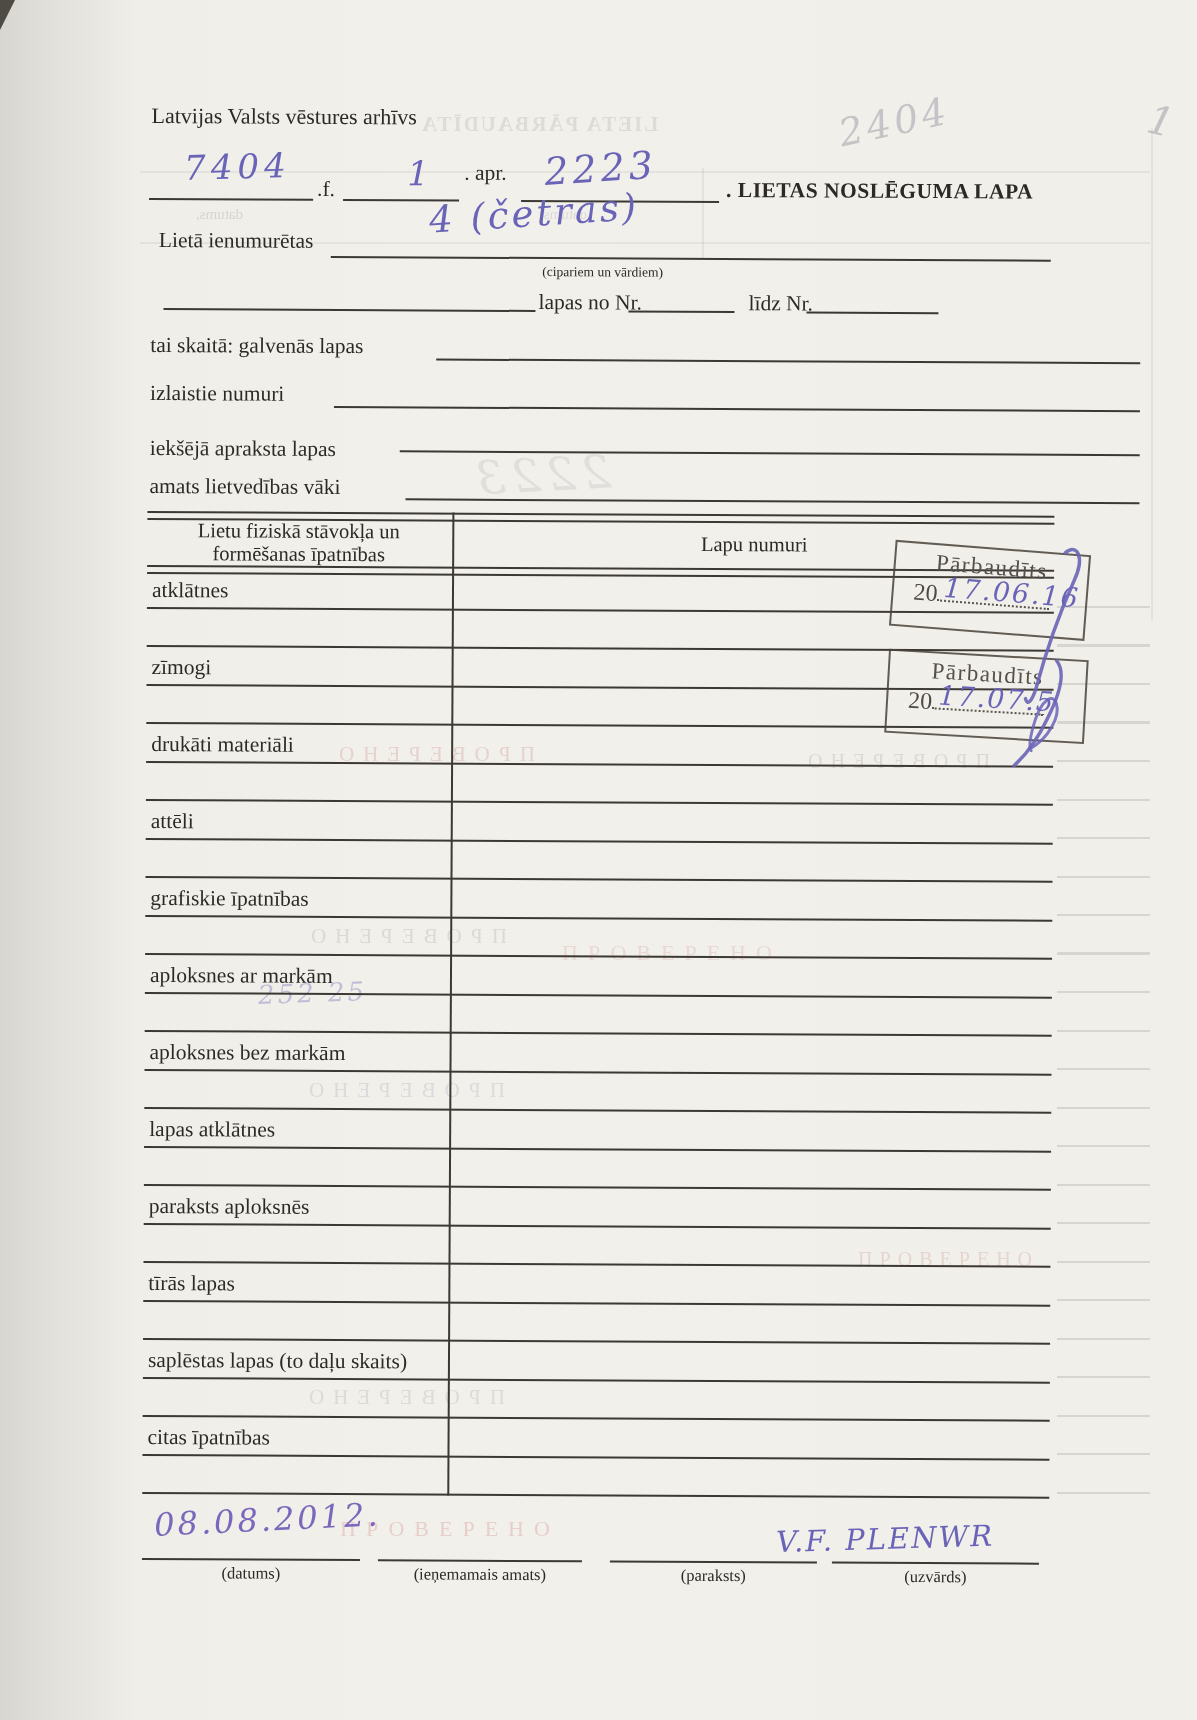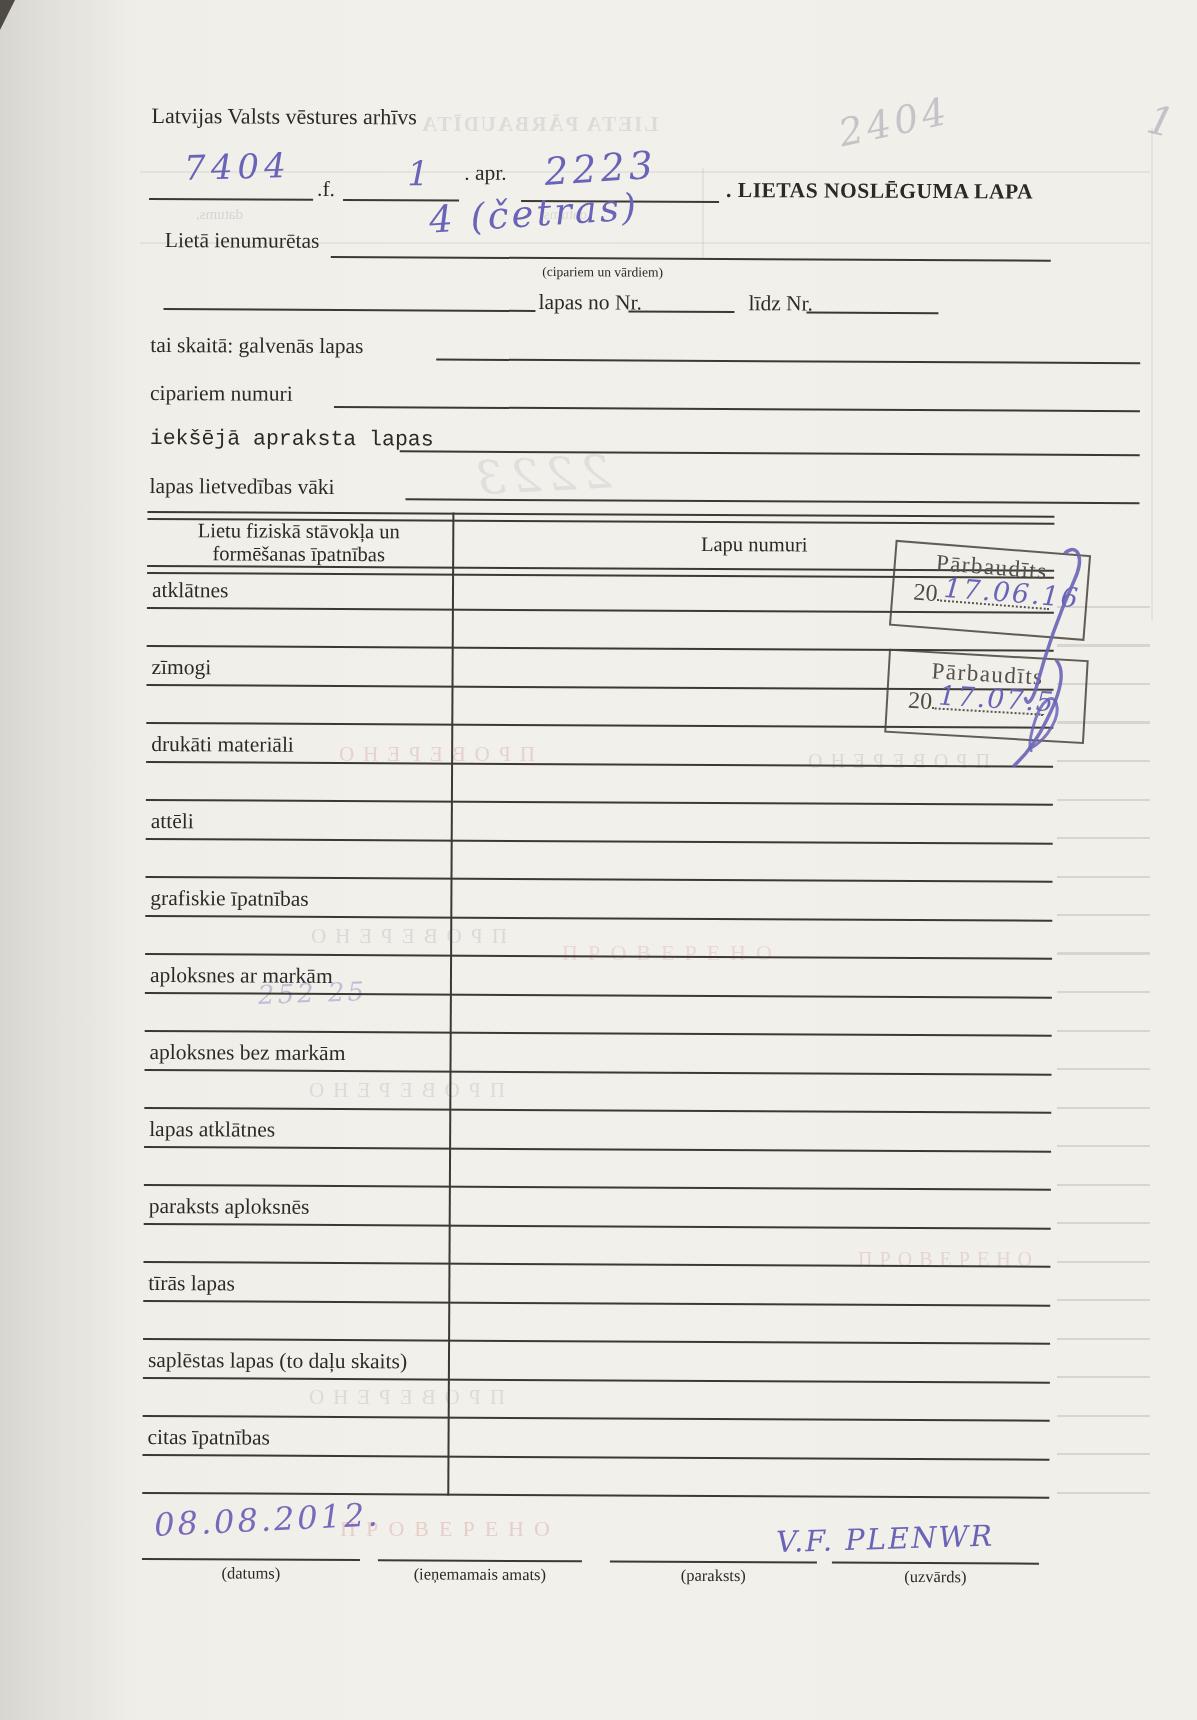--- a/index.html
+++ b/index.html
@@ -74,41 +74,41 @@
     <div class="hw" style="left:183px;top:146px;font-size:34px;letter-spacing:5px;transform:rotate(-2deg);">7404</div>
     <div class="rule" style="left:148px;top:198px;width:164px;"></div>
     <div class="lbl" style="left:316px;top:176px;">.f.</div>
     <div class="rule" style="left:342px;top:198px;width:116px;"></div>
     <div class="hw" style="left:406px;top:152px;font-size:34px;">1</div>
     <div class="lbl" style="left:463px;top:159px;">. apr.</div>
     <div class="rule" style="left:520px;top:198px;width:198px;"></div>
     <div class="hw" style="left:543px;top:144px;font-size:38px;letter-spacing:4px;transform:rotate(-4deg);">2223</div>
     <div class="lbl" style="left:725px;top:175px;font-weight:bold;font-size:21.5px;letter-spacing:.5px;">. LIETAS NOSLĒGUMA LAPA</div>
 
-    <div class="lbl" style="left:164px;top:228px;">Lietā ienumurētas</div>
+    <div class="lbl" style="left:158px;top:228px;">Lietā ienumurētas</div>
     <div class="hw" style="left:428px;top:190px;font-size:37px;letter-spacing:3px;transform:rotate(-4deg);">4 (četras)</div>
     <div class="rule" style="left:330px;top:255px;width:720px;"></div>
     <div class="cap" style="left:497px;top:262px;width:210px;text-align:center;font-size:13.5px;">(cipariem un vārdiem)</div>
 
     <div class="rule" style="left:163px;top:308px;width:372px;"></div>
     <div class="lbl" style="left:538px;top:288px;">lapas no Nr.</div>
     <div class="rule" style="left:628px;top:308px;width:106px;"></div>
     <div class="lbl" style="left:748px;top:288px;">līdz Nr.</div>
     <div class="rule" style="left:806px;top:308px;width:132px;"></div>
 
     <div class="lbl" style="left:150px;top:333px;">tai skaitā: galvenās lapas</div>
     <div class="rule" style="left:436px;top:357px;width:704px;"></div>
 
-    <div class="lbl" style="left:150px;top:381px;">cipariem numuri</div>
+    <div class="lbl" style="left:150px;top:381px;">izlaistie numuri</div>
     <div class="rule" style="left:334px;top:405px;width:806px;"></div>
 
-    <div class="lbl" style="left:150px;top:426px;font-family:Liberation Mono, monospace;">iekšējā apraksta lapas</div>
+    <div class="lbl" style="left:150px;top:436px;">iekšējā apraksta lapas</div>
     <div class="rule" style="left:400px;top:449px;width:740px;"></div>
 
-    <div class="lbl" style="left:150px;top:474px;">lapas lietvedības vāki</div>
+    <div class="lbl" style="left:150px;top:474px;">amats lietvedības vāki</div>
     <div class="rule" style="left:406px;top:497px;width:734px;"></div>
 
     <div class="dbl" style="top:511px;"></div>
     <div class="abs" style="left:148px;top:519px;width:303px;text-align:center;font-size:20.5px;line-height:23px;">
       <div>Lietu fiziskā stāvokļa un</div>
       <div>formēšanas īpatnības</div>
     </div>
     <div class="abs" style="left:455px;top:530px;width:600px;text-align:center;font-size:20.5px;">Lapu numuri</div>
     <div class="dbl" style="top:565px;"></div>
     <div id="divider"></div>

